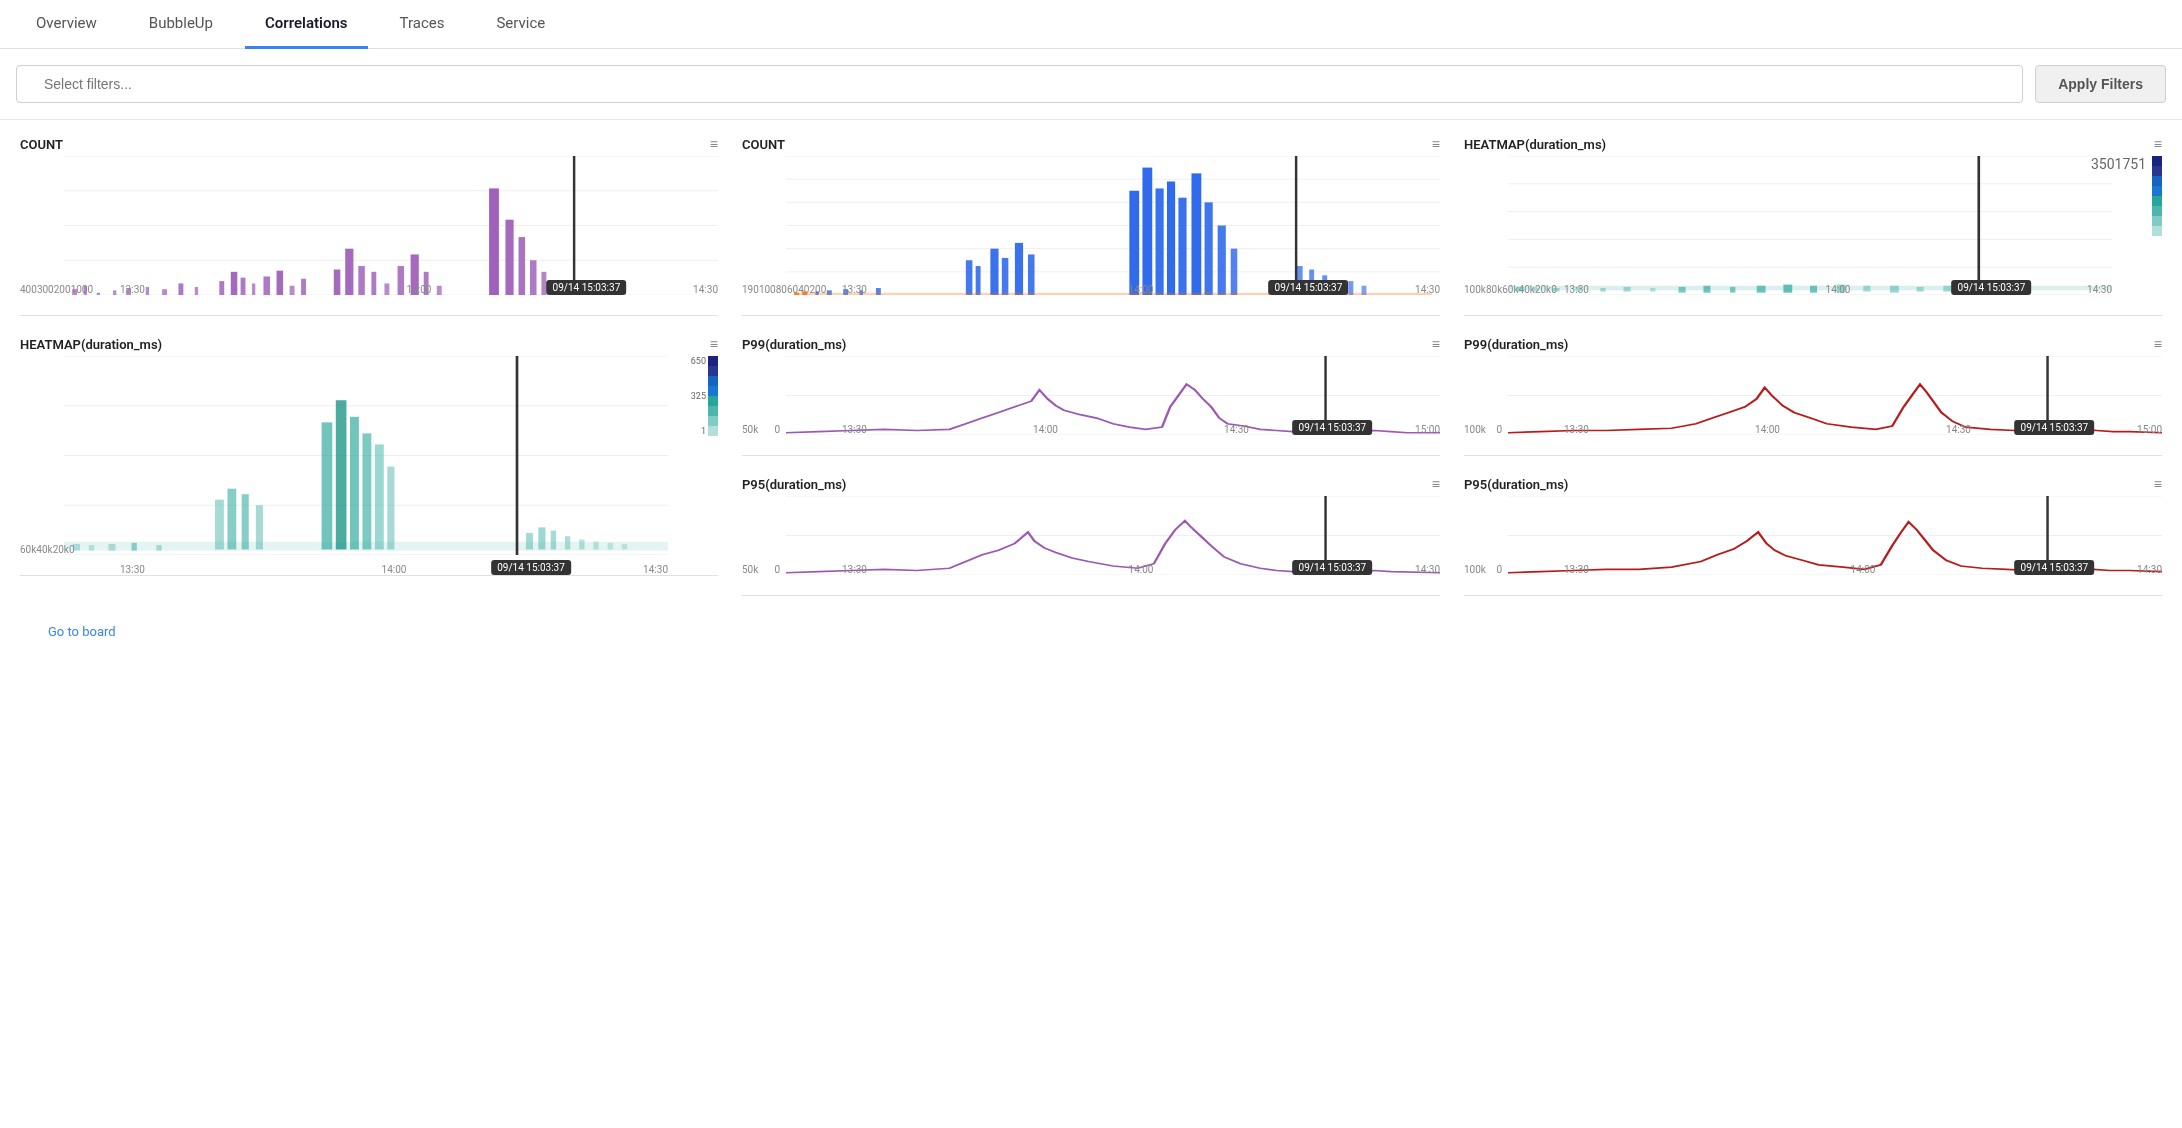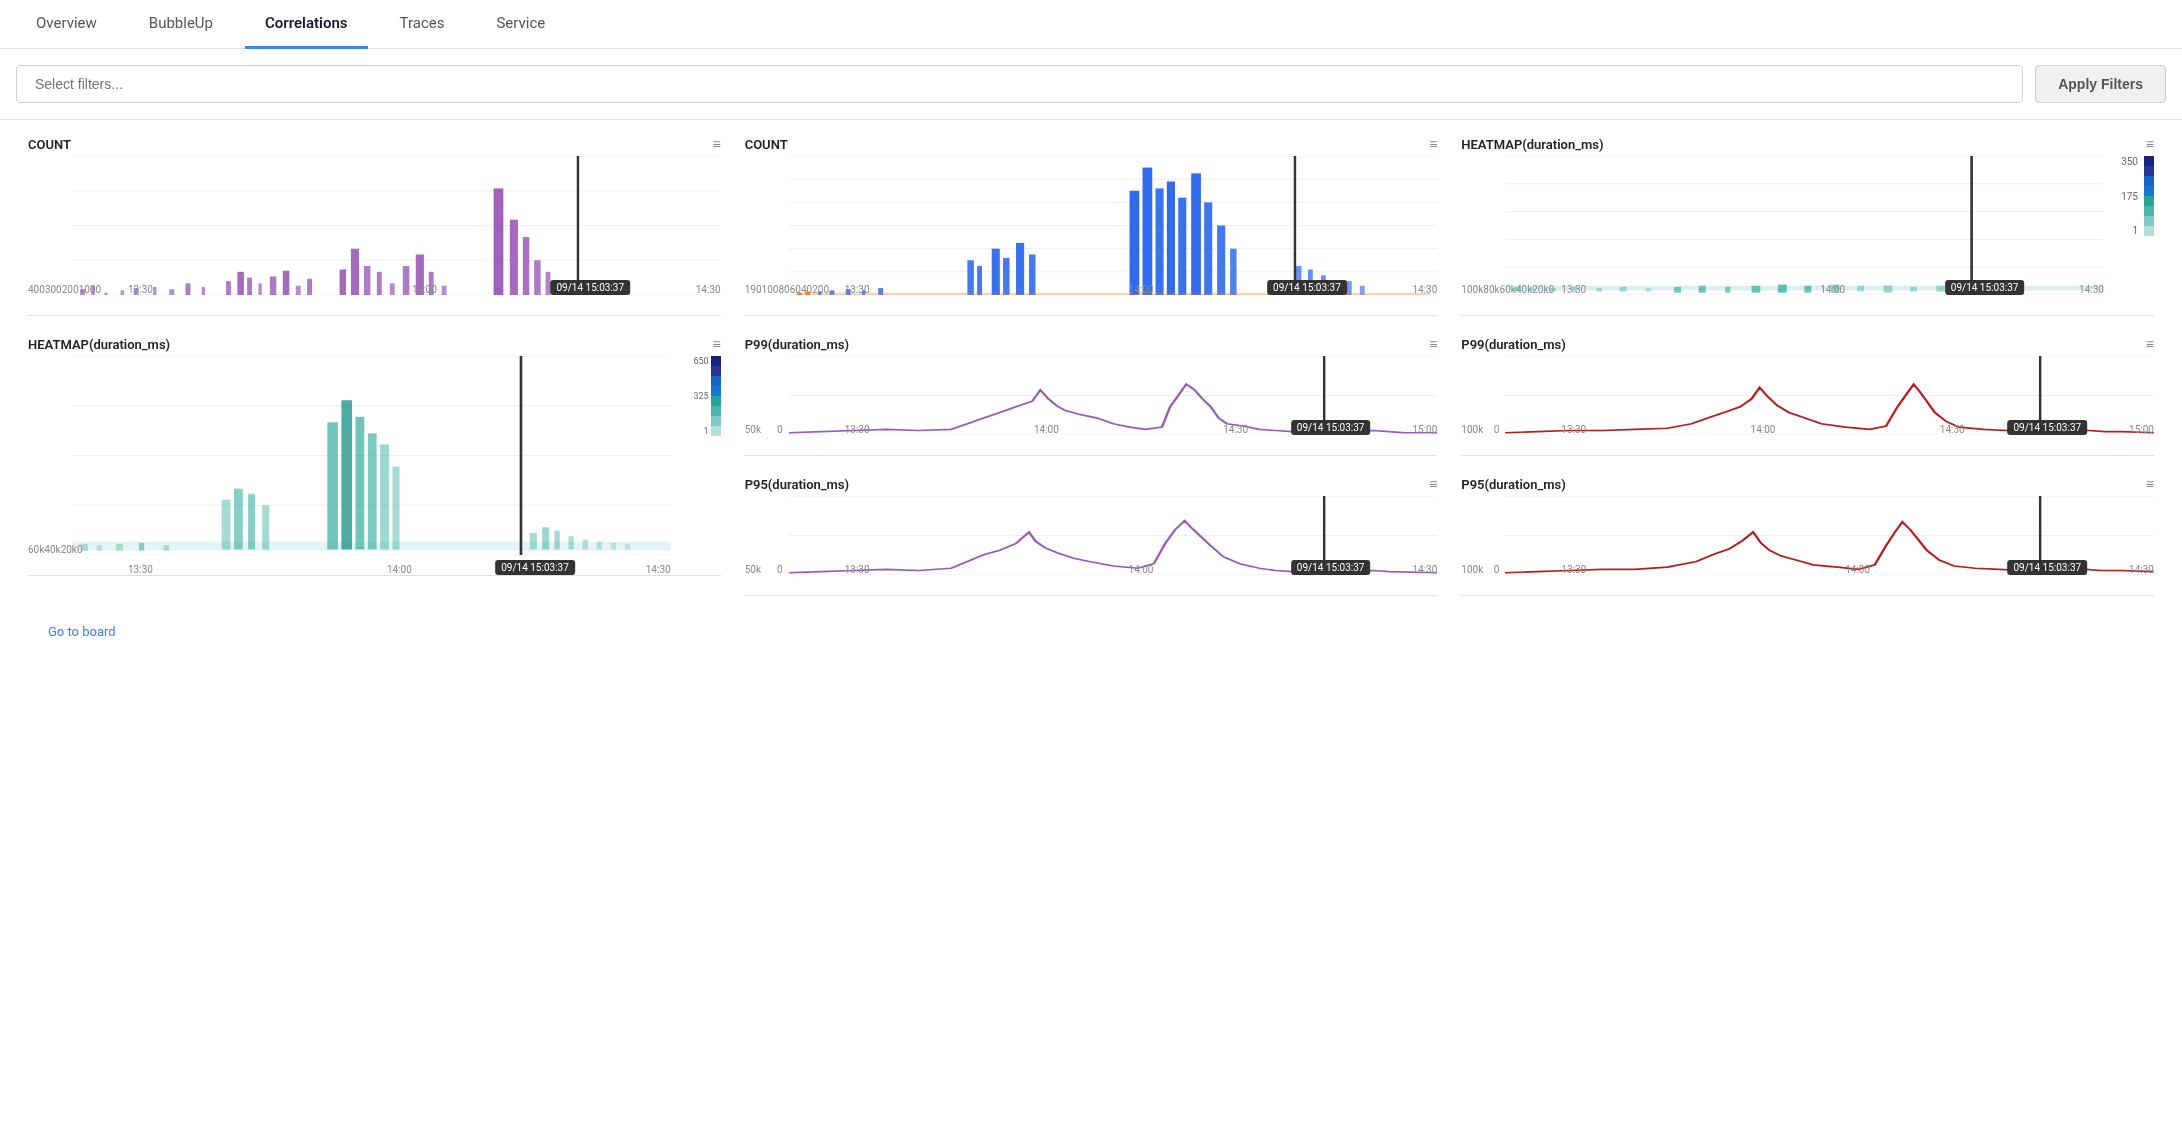--- a/index.html
+++ b/index.html
@@ -44,39 +44,39 @@
       cursor: pointer;
       background: #fff;
       justify-content: space-between;
     }
     .service-dropdown span { font-size: 14px; color: #333; }
     .chevron { color: #666; font-size: 12px; }
     .filter-input {
       flex: 1;
       border: 1px solid #d0d0d0;
       border-radius: 4px;
-      padding: 10px 18px;
+      padding: 10px 27px;
       font-size: 14px;
       color: #999;
       outline: none;
     }
     .apply-btn {
       background: #f0f0f0;
       border: 1px solid #d0d0d0;
       border-radius: 4px;
       padding: 10px 22px;
       font-size: 14px;
       font-weight: 600;
       cursor: pointer;
       color: #555;
       white-space: nowrap;
     }
 
     .charts-container {
-      padding: 16px 28px;
+      padding: 16px 20px;
       display: grid;
       grid-template-columns: 1fr 1fr 1fr;
       gap: 20px 24px;
     }
 
     .chart-card {
       position: relative;
     }
 
     .chart-header {
@@ -366,21 +366,21 @@
         </svg>
         <div class="x-axis">
           <span>13:30</span>
           <span>14:00</span>
           <span>14:30</span>
           <span class="timestamp-badge" style="left:78%">09/14 15:03:37</span>
         </div>
       </div>
 
       <div style="position:absolute; right:0; top:0; display:flex; align-items:flex-start; gap:4px;">
-        <div style="display:flex; flex-direction:column; justify-content:space-between; height:80px; font-size:10px; color:#666; text-align:right; margin-right:2px;">
+        <div style="display:flex; flex-direction:row; justify-content:space-between; height:80px; font-size:14px; color:#666; text-align:right; margin-right:2px;">
           <span>350</span>
           <span>175</span>
           <span>1</span>
         </div>
         <div style="width:10px; height:80px; display:flex; flex-direction:column;">
           <div style="flex:1; background:#1a237e;"></div>
           <div style="flex:1; background:#283593;"></div>
           <div style="flex:1; background:#1565c0;"></div>
           <div style="flex:1; background:#1976d2;"></div>
           <div style="flex:1; background:#26a69a;"></div>

